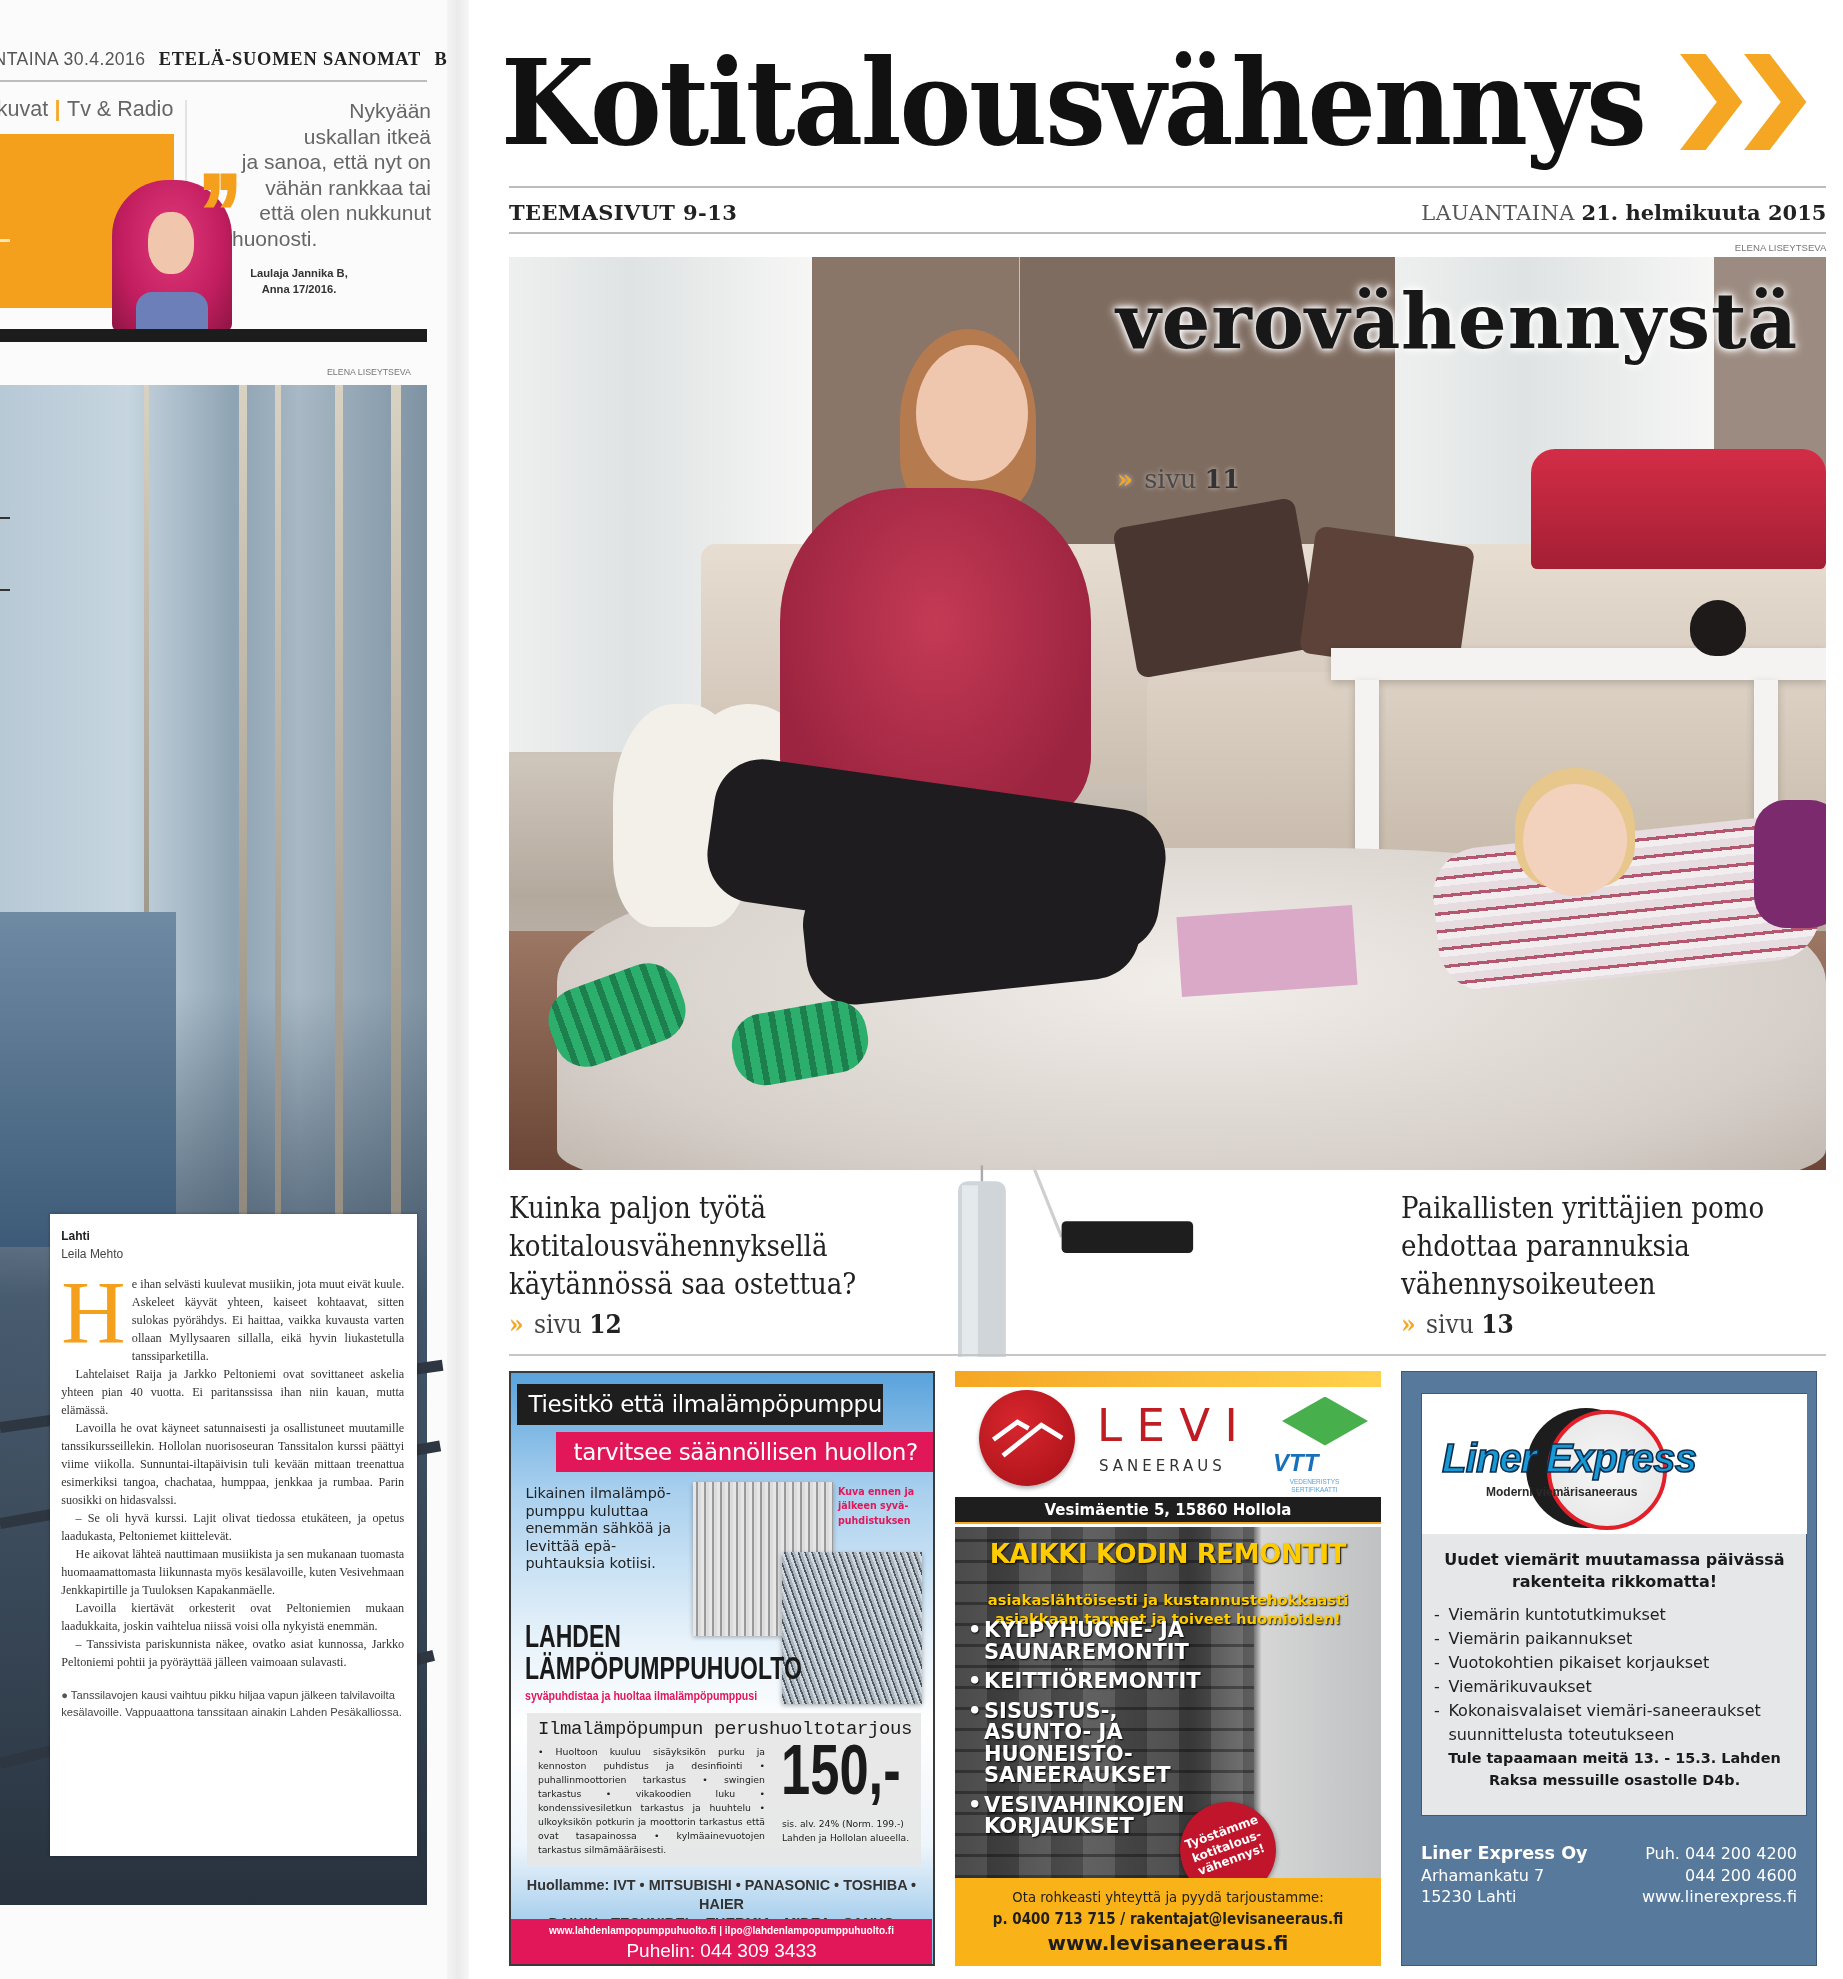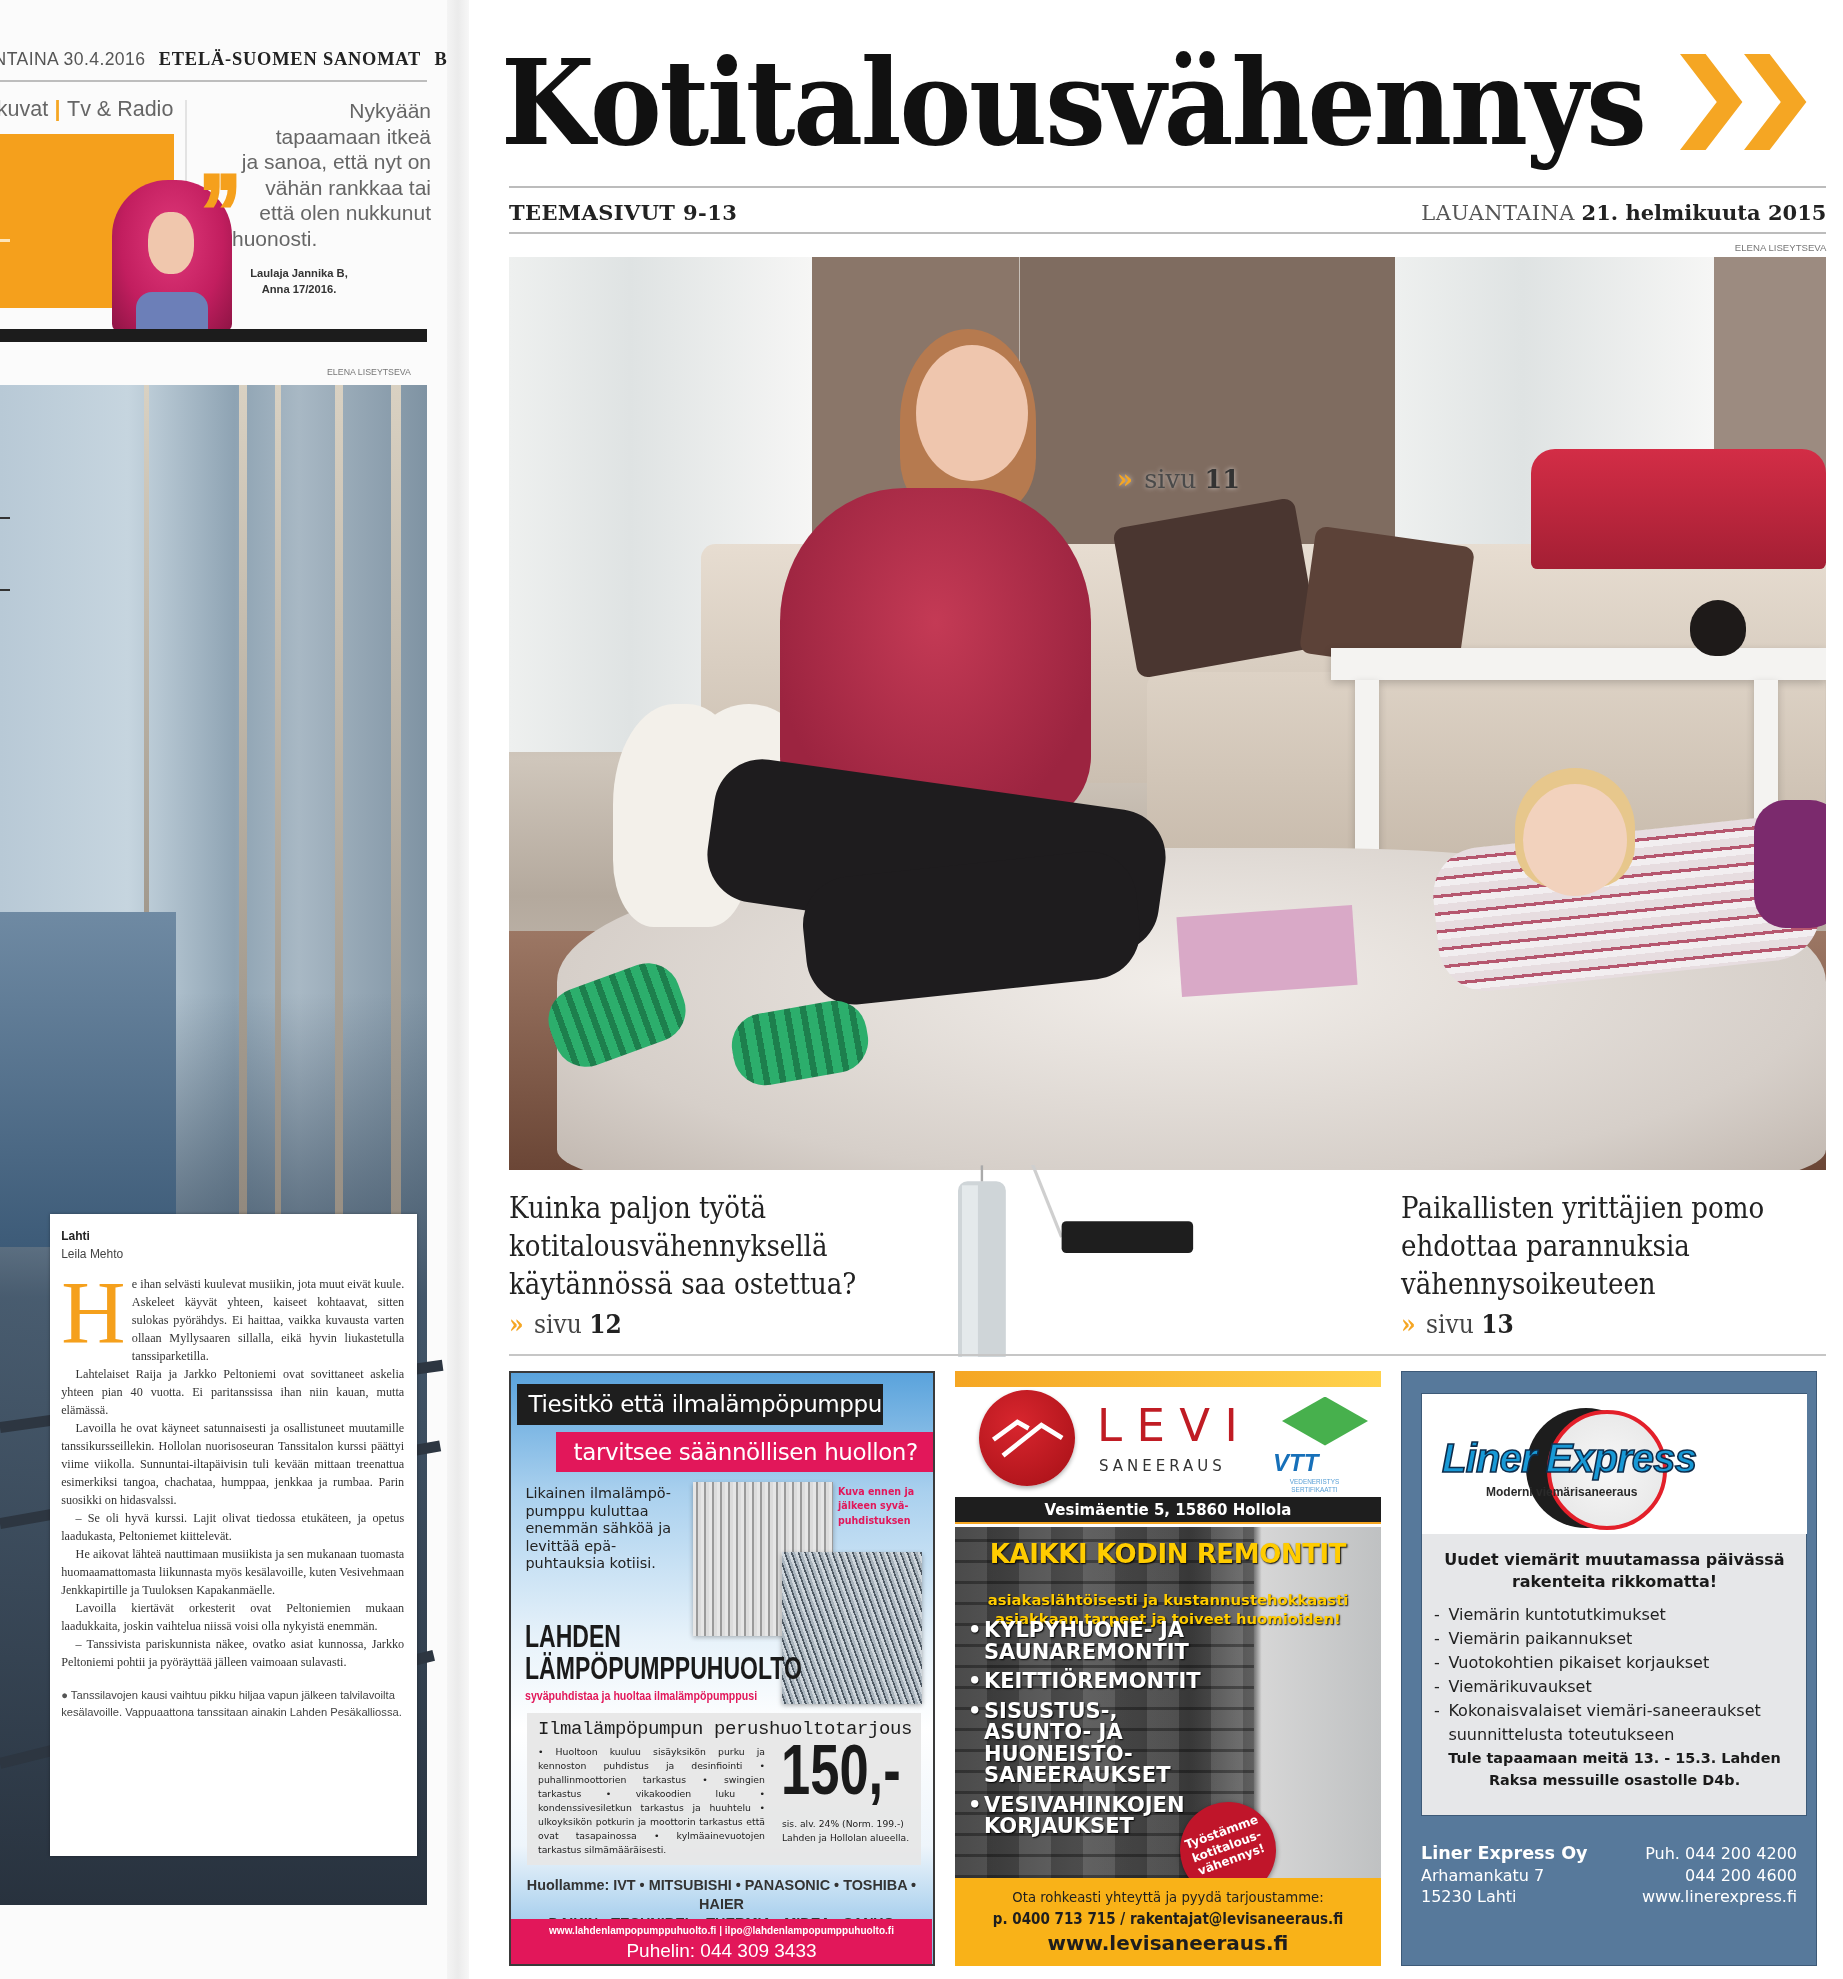--- a/index.html
+++ b/index.html
@@ -181,21 +181,21 @@
   <div class="abs lp-orange-line"></div>
 
   <div class="abs singer">
     <div class="hair"></div>
       <div class="face"></div>
       <div class="top"></div>
   </div>
   <div class="abs quote-mark">,,</div>
   <div class="abs quote-text">
     <span>Nykyään</span>
-    <span>tapaamaan itkeä</span>
+    <span>uskallan itkeä</span>
     <span>ja sanoa, että nyt on</span>
     <span>vähän rankkaa tai</span>
     <span>että olen nukkunut</span>
     <span style="text-align:left;padding-left:32px;">huonosti.</span>
   </div>
   <div class="abs quote-attr">
     <div>Laulaja Jannika B,</div>
     <div>Anna 17/2016.</div>
   </div>
   <div class="abs lp-black"></div>
@@ -276,20 +276,21 @@
   <div class="mp-sock" style="left:40px;top:718px;width:136px;height:80px;transform:rotate(-20deg);"></div>
   <div class="mp-sock" style="left:223px;top:750px;width:136px;height:72px;transform:rotate(-10deg);"></div>
   <div class="mp-box" style="left:670px;top:654px;width:176px;height:80px;transform:rotate(-4deg);"></div>
   <div class="mp-child" style="left:926px;top:575px;width:383px;height:144px;transform:rotate(-6deg);"></div>
   <div class="mp-child-hair" style="left:1006px;top:511px;width:120px;height:120px;"></div>
   <div class="mp-child-head" style="left:1014px;top:527px;width:104px;height:112px;"></div>
   <div class="mp-woman-top" style="left:1245px;top:543px;width:88px;height:128px;background:#7b2a6d;border-radius:32px;"></div>
 </div>
 
 <div class="abs headline">
+  <span>verovähennystä</span>
 </div>
 <div class="abs hl-link">
   <span class="chev-s">»</span>
   <span>sivu</span>
   <b>11</b>
 </div>
 
 <div class="abs teaser teaser-left">
   <span class="line">Kuinka paljon työtä</span>
   <span class="line">kotitalousvähennyksellä</span>

